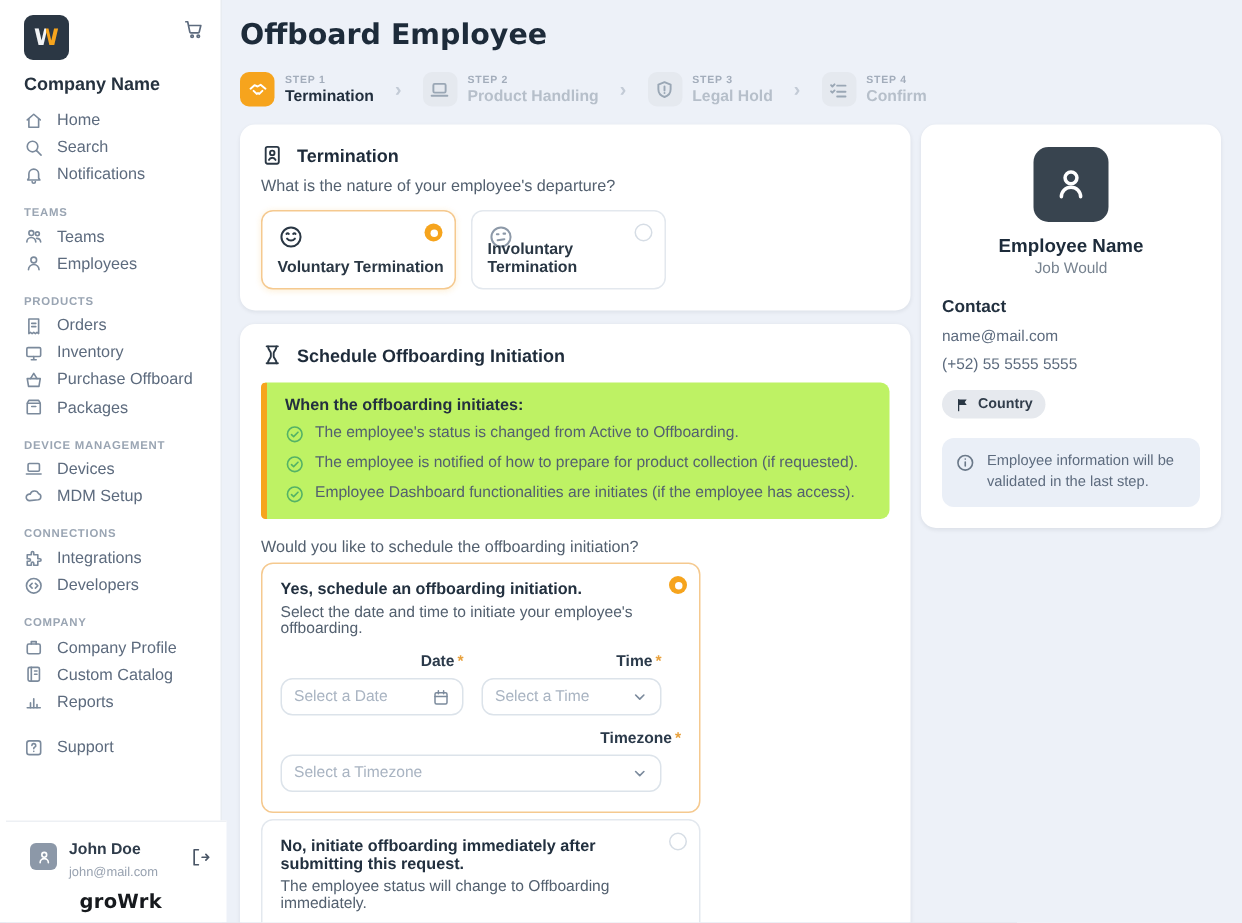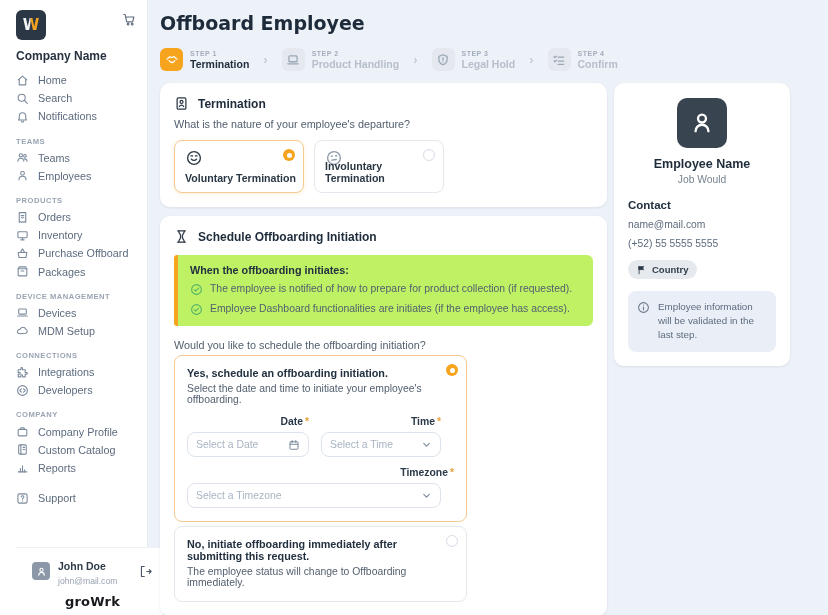--- a/index.html
+++ b/index.html
@@ -18,21 +18,21 @@
   .logo .w-right { color:#F6A41D; clip-path:inset(0 0 0 48%); }
   .cart-btn { color:#5D6B7E; margin-top:2px; cursor:pointer; }
   .company-name { margin-top:9px; font-size:12px; font-weight:bold; color:#26323F; }
   .nav { margin-top:8px; }
   .nav-item { display:flex; align-items:center; gap:9px; padding:2.6px 0; color:#5D6B7E;
               font-size:10.8px; cursor:pointer; }
   .nav-item .nicon { display:flex; color:#7B8A9C; flex:0 0 auto; }
   .sec-title { margin-top:11px; margin-bottom:3px; font-size:7.6px; letter-spacing:.5px;
                color:#9AA5B3; font-weight:bold; }
   .support { margin-top:12px; }
-  .sb-bottom { position:absolute; left:16px; bottom:0; width:147px; padding:8px 10px 6px 16px;
+  .sb-bottom { position:absolute; left:4px; bottom:0; width:147px; padding:8px 10px 6px 16px;
                border-top:1px solid #EDF0F4; background:#fff; }
   .user-row { display:flex; align-items:center; gap:8px; }
   .user-avatar { width:18px; height:18px; border-radius:4px; background:#8C98A8; color:#fff;
                  display:flex; align-items:center; justify-content:center; flex:0 0 auto; }
   .user-texts { flex:1; min-width:0; }
   .user-name { font-size:10.5px; font-weight:bold; color:#2E3B4A; }
   .user-email { font-size:8.6px; color:#98A2B0; margin-top:2px; }
   .logout-btn { color:#4A5666; cursor:pointer; display:flex; }
   .brand { text-align:center; margin-top:8px; font-size:13px; font-weight:bold; color:#16191d;
            font-family:"DejaVu Sans",sans-serif; letter-spacing:.2px; }
@@ -91,21 +91,21 @@
   .field { display:flex; align-items:center; border:1px solid #DCE3EA; border-radius:8px;
            height:25px; padding:0 8px; background:#fff; }
   .field input { border:none; outline:none; flex:1; min-width:0; font-size:10.4px;
                  font-family:"Liberation Sans",sans-serif; color:#425060; background:transparent; }
   .field input::placeholder { color:#A9B4C2; }
   .field .ficon { color:#7B8A9C; display:flex; flex:0 0 auto; margin-left:6px; }
   .w-date { width:122px; } .w-time { width:120px; } .w-tz { width:254px; }
   .tz-group { margin-top:10px; }
 
   
-  .emp-panel { width:176px; flex:0 0 auto; padding:13px 14px 14px; }
+  .emp-panel { width:200px; flex:0 0 auto; padding:13px 14px 14px; }
   .emp-avatar { width:50px; height:50px; background:#38444F; border-radius:10px; margin:2px auto 0;
                 display:flex; align-items:center; justify-content:center; color:#fff; }
   .emp-name { text-align:center; margin-top:9px; font-size:12.5px; font-weight:bold; color:#1D2B3A; }
   .emp-title { text-align:center; margin-top:3px; font-size:10.3px; color:#76828F; }
   .emp-contact-h { margin-top:14px; font-size:11.5px; font-weight:bold; color:#22303F; }
   .emp-line { margin-top:8px; font-size:10.3px; color:#5D6B7E; }
   .country-pill { display:inline-flex; align-items:center; gap:5px; margin-top:11px;
                   background:#E6E9EE; border-radius:10px; padding:4px 9px; font-size:9.5px;
                   font-weight:bold; color:#313D4B; }
   .country-pill .picon { display:flex; color:#2A3744; }
@@ -430,20 +430,29 @@
               <svg width="15" height="15" viewBox="0 0 24 24" fill="none" stroke="currentColor" stroke-width="2" stroke-linecap="round" stroke-linejoin="round">
                   <path d="M6 3h12M6 21h12"></path>
                   <path d="M7.5 3c0 4.5 3 5 3 7.5v3c0 2.5-3 3-3 7.5M16.5 3c0 4.5-3 5-3 7.5v3c0 2.5 3 3 3 7.5"></path>
                 </svg>
             </span>
             <h2>Schedule Offboarding Initiation</h2>
           </div>
 
           <div class="callout">
             <div class="callout-title">When the offboarding initiates:</div>
+            <div class="callout-item">
+              <span class="cicon">
+                  <svg width="13" height="13" viewBox="0 0 24 24" fill="none" stroke="currentColor" stroke-width="2" stroke-linecap="round" stroke-linejoin="round">
+                    <circle cx="12" cy="12" r="9"></circle>
+                    <path d="M8 12.4l2.6 2.6 5.4-5.5"></path>
+                  </svg>
+                </span>
+              <span>The employee's status is changed from Active to Offboarding.</span>
+            </div>
             <div class="callout-item">
               <span class="cicon">
                   <svg width="13" height="13" viewBox="0 0 24 24" fill="none" stroke="currentColor" stroke-width="2" stroke-linecap="round" stroke-linejoin="round">
                     <circle cx="12" cy="12" r="9"></circle>
                     <path d="M8 12.4l2.6 2.6 5.4-5.5"></path>
                   </svg>
                 </span>
               <span>The employee is notified of how to prepare for product collection (if requested).</span>
             </div>
             <div class="callout-item">

